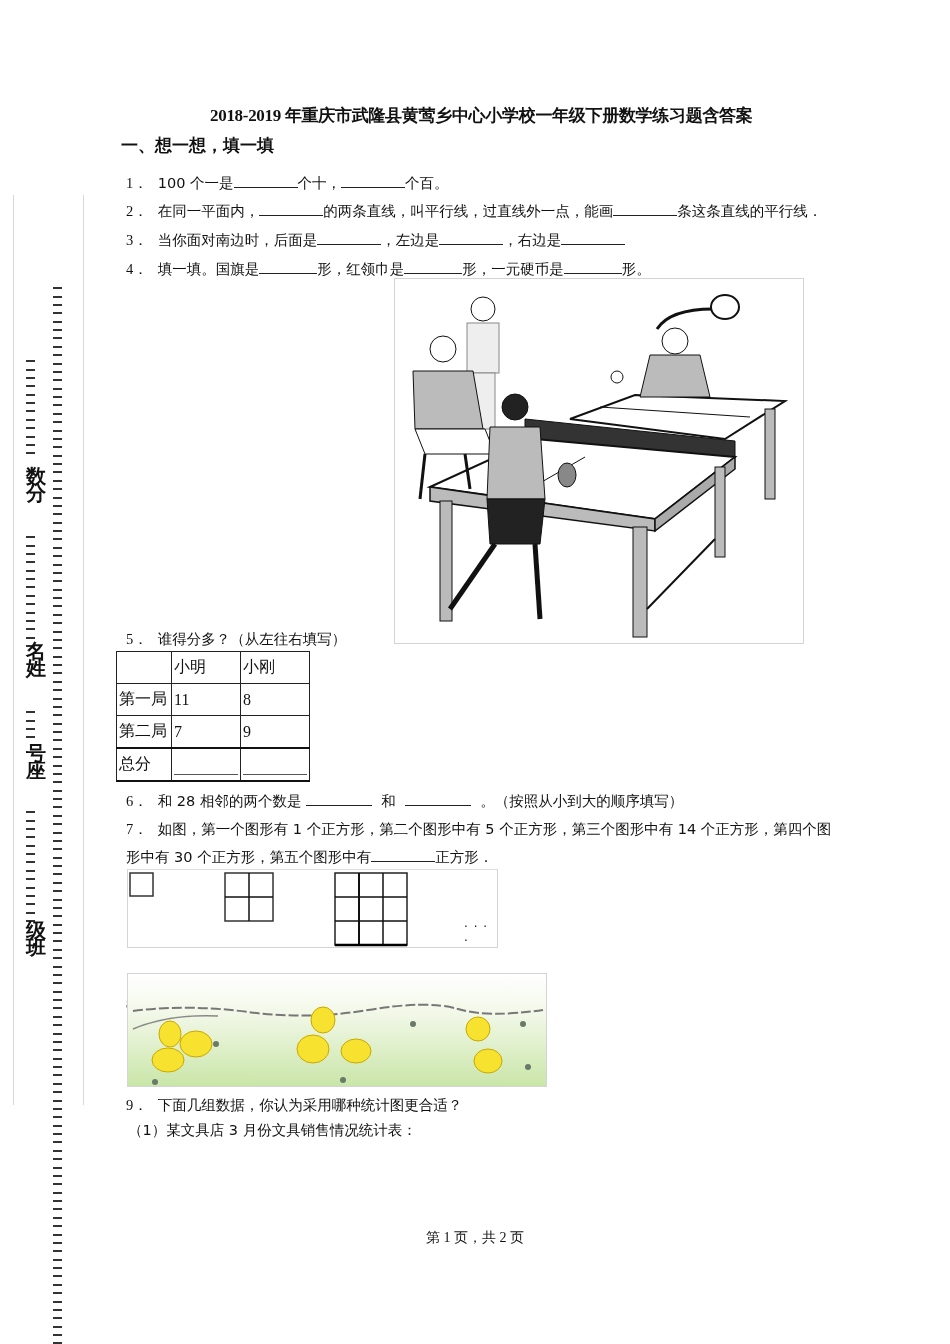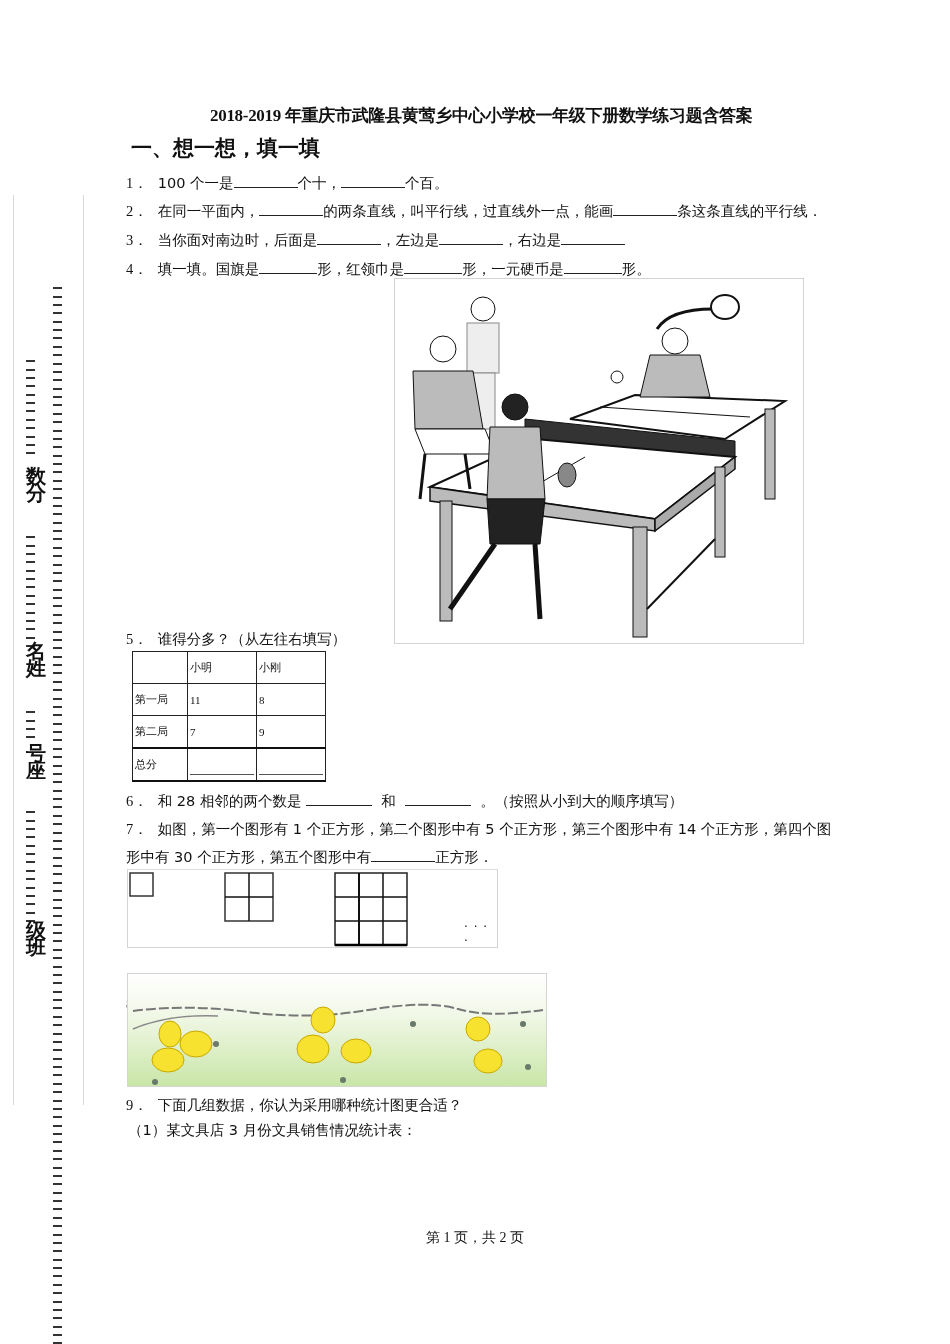--- a/index.html
+++ b/index.html
@@ -7,40 +7,40 @@
     width: 950px; height: 1344px; position: relative; overflow: hidden;
     font-family: "DejaVu Sans", "Liberation Sans", sans-serif;
     color: #111;
   }
   .page-title {
     position: absolute; left: 210px; top: 104px;
     font-family: "Liberation Serif", "DejaVu Serif", serif;
     font-weight: bold; font-size: 17px; letter-spacing: -0.3px; white-space: nowrap;
   }
   .section-title {
-    position: absolute; left: 131px; top: 134px;
-    font-weight: bold; font-size: 21px; white-space: nowrap;
+    position: absolute; left: 121px; top: 134px;
+    font-weight: bold; font-size: 17px; white-space: nowrap;
   }
   .q { position: absolute; left: 126px; font-size: 14.5px; white-space: nowrap; line-height: 20px; }
   .q .num { font-family: "Liberation Serif", serif; margin-right: 10px; }
   .blank { display: inline-block; border-bottom: 1px solid #222; height: 15px; vertical-align: baseline; }
   .serif { font-family: "Liberation Serif", serif; }
 
   
   .margin-line { position: absolute; top: 195px; width: 1px; height: 910px; background: #d8d8d8; }
   .dash-col { position: absolute; display: flex; flex-direction: column; align-items: center; }
   .dash { width: 9px; height: 2px; background: #333; margin: 3.2px 0; }
   .vlabel {
     position: absolute; font-weight: bold; font-size: 20px; width: 16px; line-height: 17px; text-align: center;
   }
 
   
   .img-box { position: absolute; border: 1px solid #d4d4d4; background: #fff; overflow: hidden; }
   .score-table {
-    position: absolute; left: 132px; top: 651px; border-collapse: collapse; font-size: 11px;
+    position: absolute; left: 116px; top: 651px; border-collapse: collapse; font-size: 16px;
   }
   .score-table td { border: 1px solid #222; height: 31px; padding: 0 2px; vertical-align: middle; }
   .score-table td.c0 { width: 50px; }
   .score-table td.c1 { width: 64px; }
   .score-table td.c2 { width: 64px; }
   .score-table tr.total td { border-top: 2px solid #111; border-bottom: 2px solid #111; }
   .score-table td .ul { display:block; border-bottom: 1px solid #555; height: 15px; margin-top: 4px; }
   .footer { position: absolute; left: 0; width: 100%; top: 1229px; text-align: center; font-family: "Liberation Serif", serif; font-size: 14px; }
 </style>
 </head>

